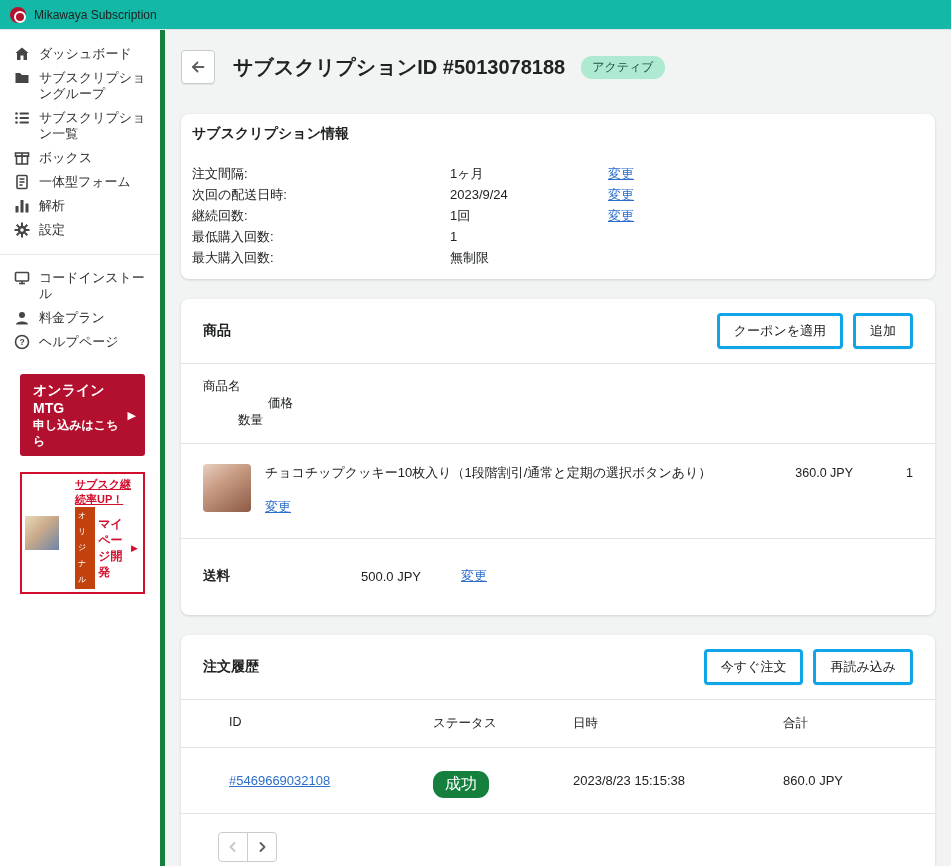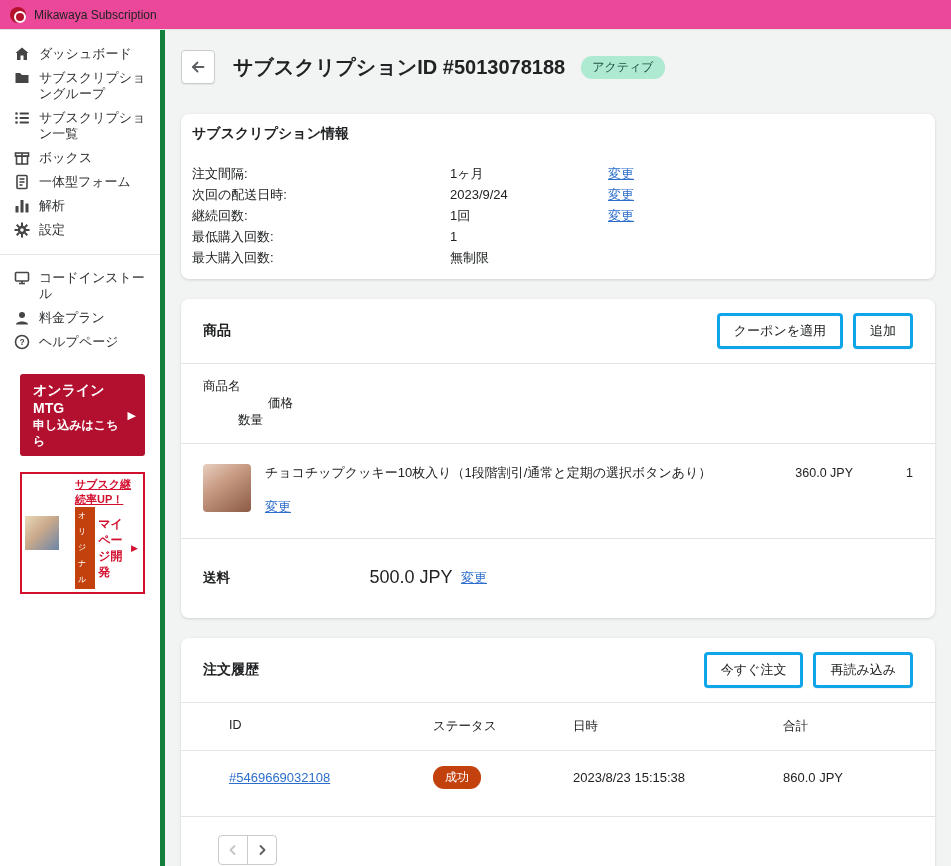--- a/index.html
+++ b/index.html
@@ -7,21 +7,21 @@
   body {
     font-family: "Liberation Sans", "DejaVu Sans", sans-serif;
     font-size: 13px;
     color: #202223;
     background: #f2f3f3;
   }
   a { cursor: pointer; }
 
   
   .topbar {
-    height: 30px; background: #ec4899; border-bottom: 1px solid #e3e3e3;
+    height: 30px; background: #14b8a6; border-bottom: 1px solid #e3e3e3;
     display: flex; align-items: center; padding: 0 10px;
   }
   .logo {
     width: 16px; height: 16px; border-radius: 50%;
     background: #b5122d; display: inline-block; position: relative;
   }
   .logo::after {
     content: ""; position: absolute; left: 4px; top: 4px;
     width: 8px; height: 8px; border-radius: 50%; border: 2px solid #fff;
   }
@@ -129,35 +129,35 @@
   }
   .product-thumb {
     width: 48px; height: 48px; border-radius: 4px; margin-right: 14px; flex-shrink: 0;
     background: linear-gradient(145deg, #e8cfc0 0%, #c79a82 40%, #8b5a44 100%);
   }
   .product-name-wrap { flex: 1; padding-right: 12px; }
   .product-name-wrap .link { display: inline-block; margin-top: 16px; }
   .product-row .col-price, .product-row .col-qty { font-size: 12.5px; padding-top: 2px; }
   .shipping-row { display: flex; align-items: center; padding: 28px 22px 30px; }
   .ship-label { width: 158px; font-weight: 700; font-size: 13.5px; }
-  .ship-price { width: 100px; font-size: 18px; text-align: center; }
+  .ship-price { width: 100px; font-size: 13px; }
 
   
   .order-cols {
     display: grid; grid-template-columns: 204px 140px 210px 1fr;
     padding: 15px 22px 15px 48px; border-bottom: 1px solid #e1e3e5;
     font-size: 12.5px; color: #202223;
   }
   .order-row {
     display: grid; grid-template-columns: 204px 140px 210px 1fr; align-items: center;
-    padding: 15px 22px 27px 48px; border-bottom: 1px solid #e1e3e5; font-size: 13px;
+    padding: 15px 22px 15px 48px; border-bottom: 1px solid #e1e3e5; font-size: 13px;
   }
   .success-badge {
-    display: inline-block; background: #c2410c; color: #fff;
-    border-radius: 11px; padding: 3px 12px; font-size: 12px;
+    display: inline-block; background: #15803d; color: #fff;
+    border-radius: 11px; padding: 3px 12px; font-size: 16px; margin-top: 8px;
   }
   .pagination { padding: 18px 22px 22px 37px; display: flex; }
   .page-btn {
     width: 30px; height: 30px; background: #fff; border: 1px solid #c9cccf;
     display: grid; place-items: center; cursor: pointer; padding: 0;
   }
   .page-prev { border-radius: 4px 0 0 4px; color: #c4c7ca; }
   .page-next { border-radius: 0 4px 4px 0; margin-left: -1px; color: #5c5f62; }
   .page-btn svg { width: 12px; height: 12px; }
 </style>

